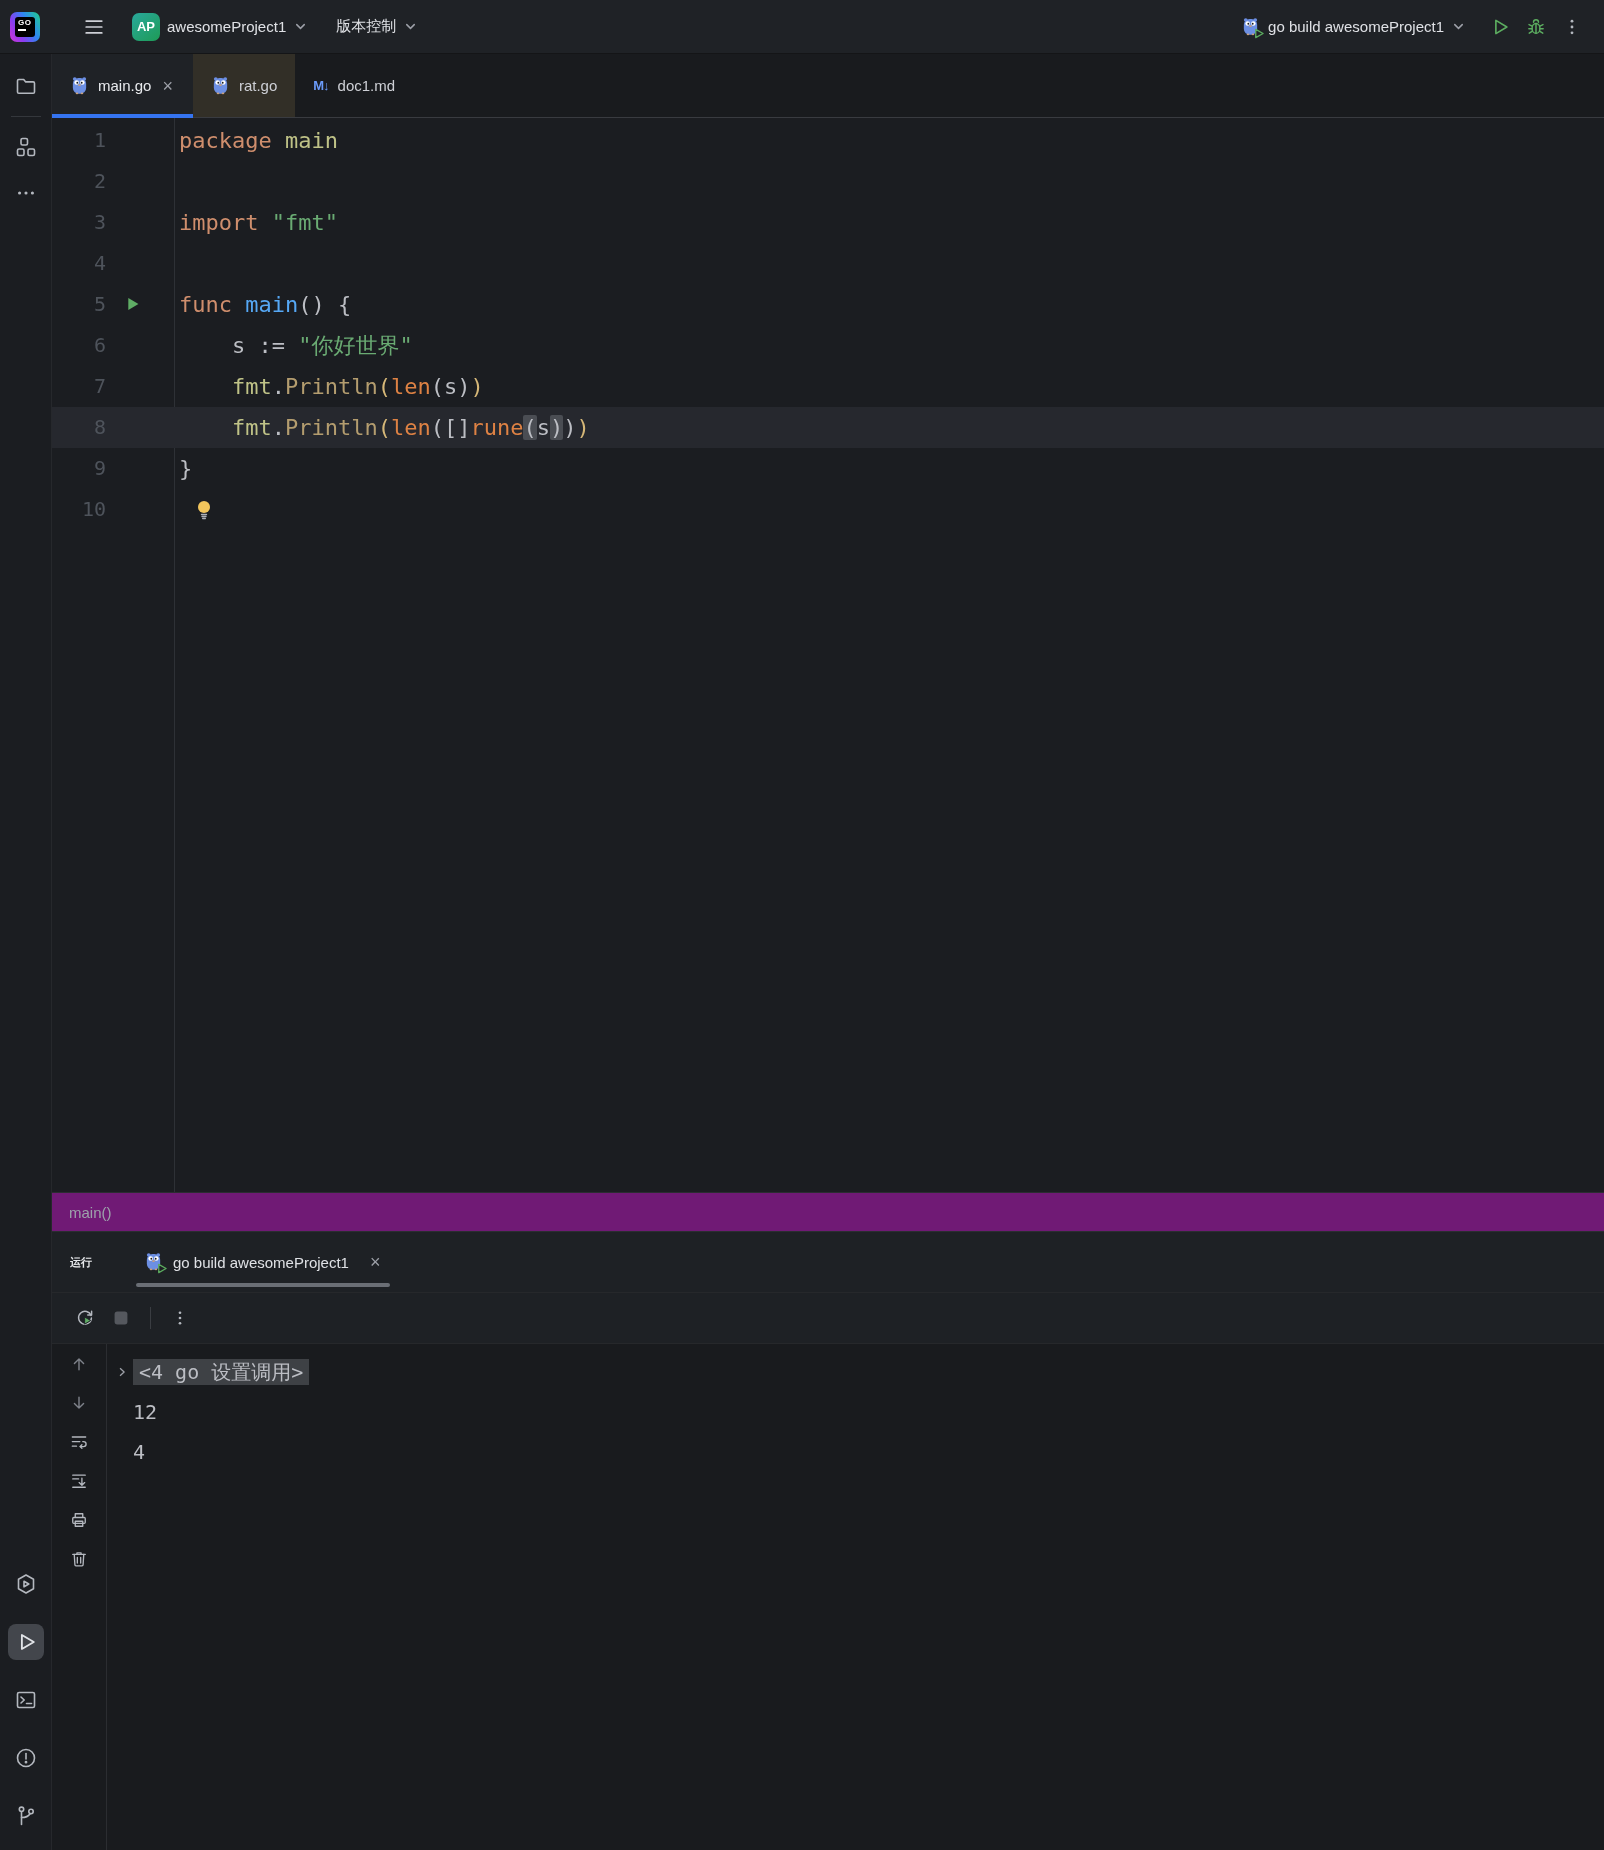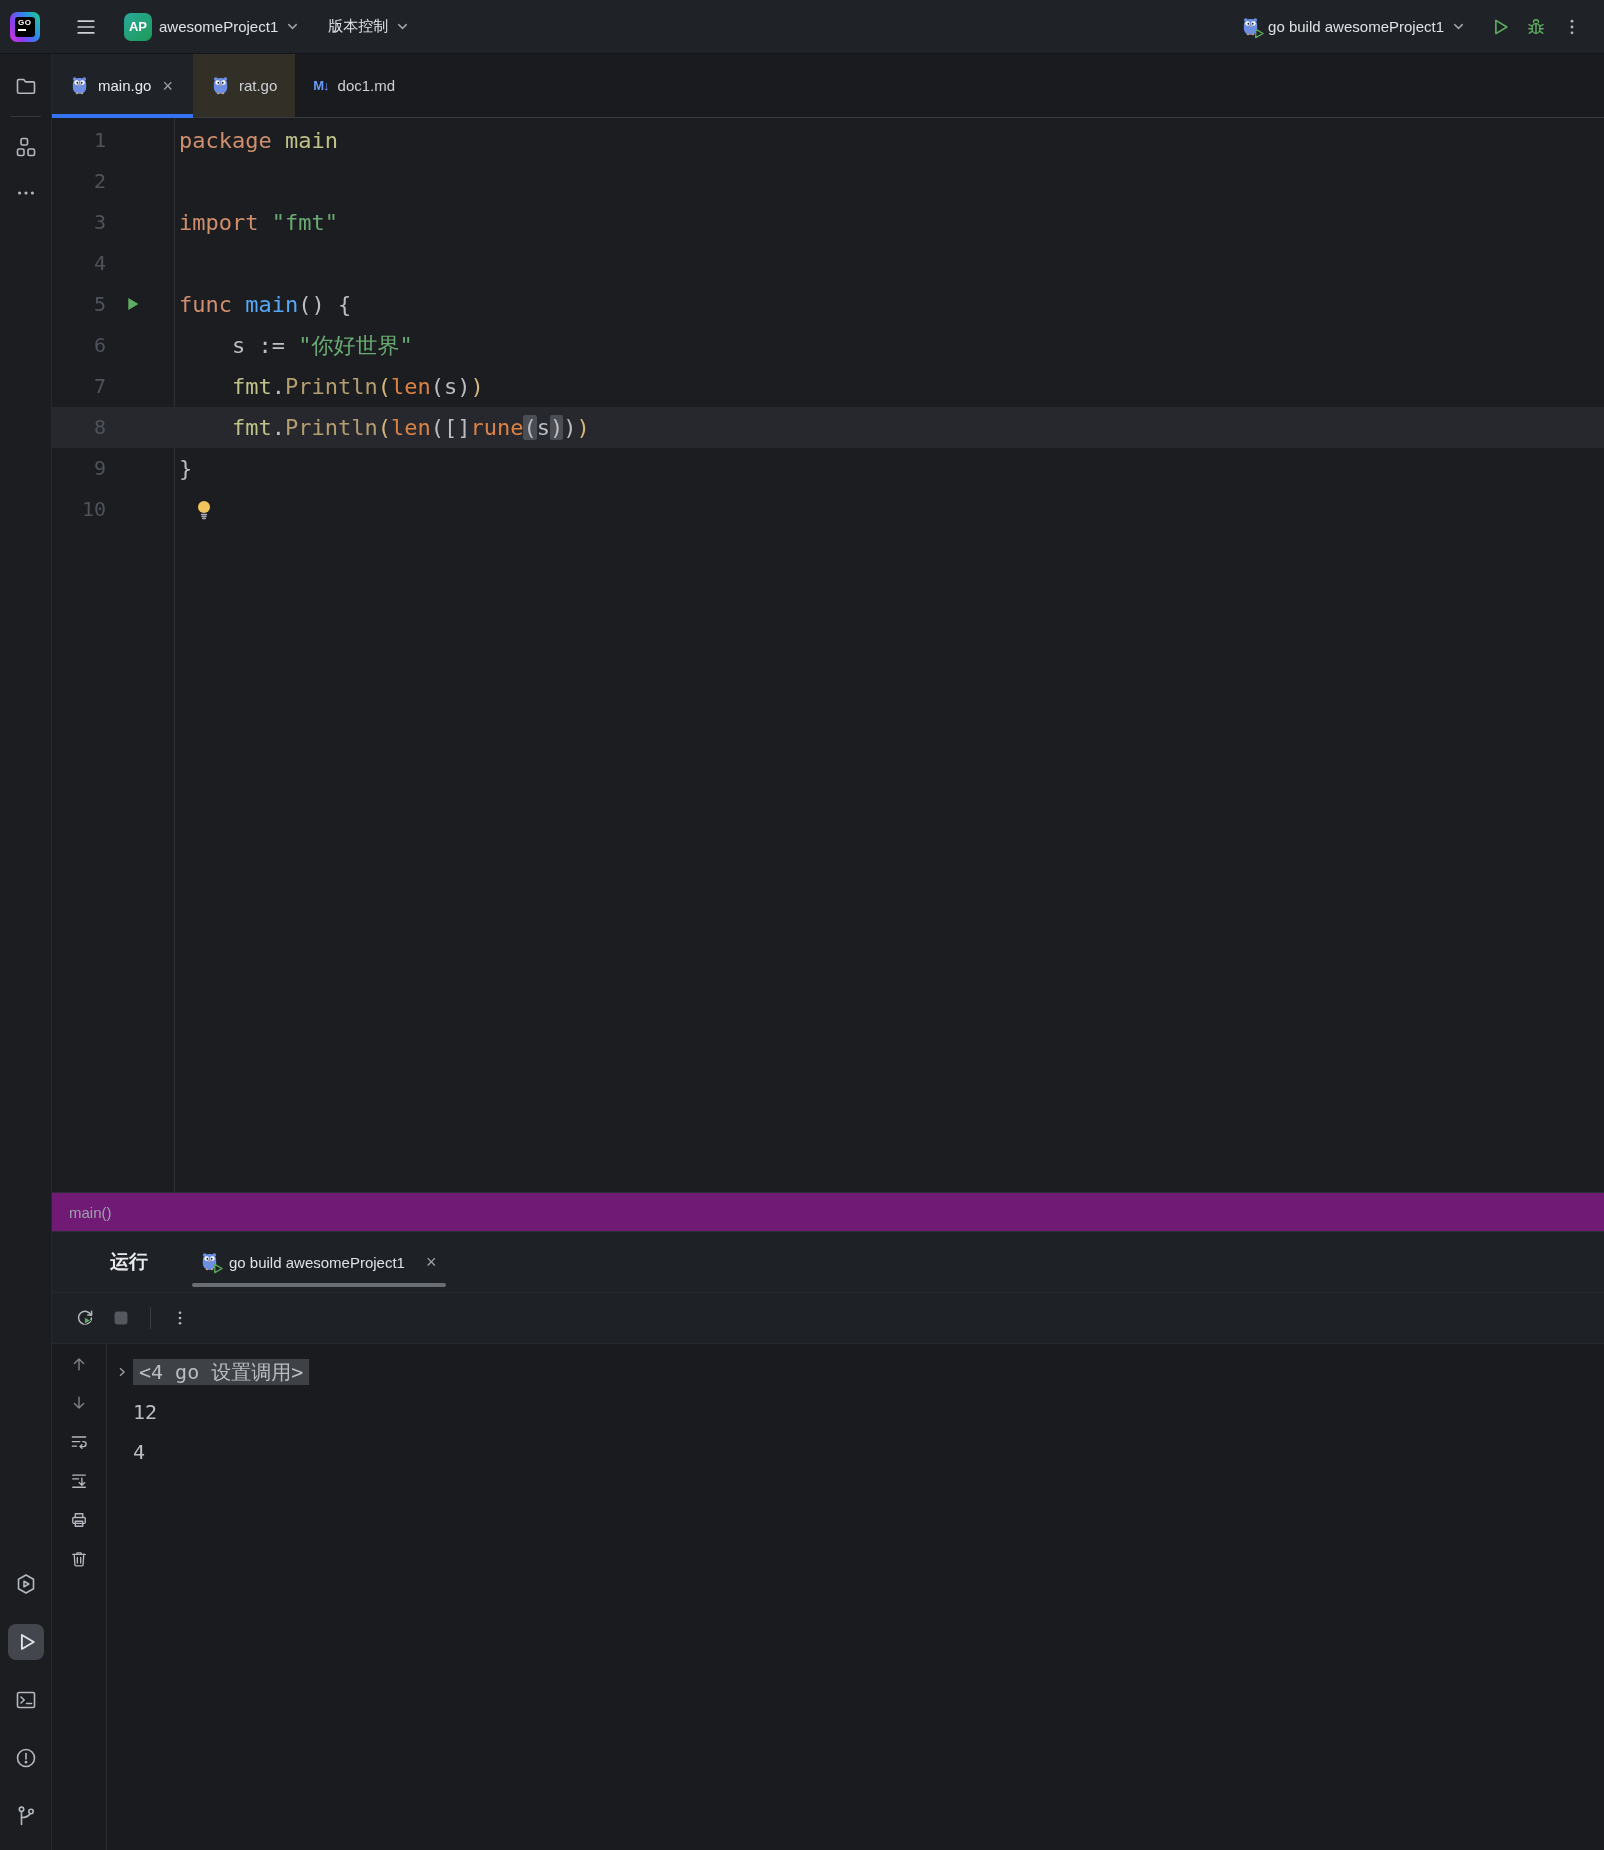--- a/index.html
+++ b/index.html
@@ -1,21 +1,21 @@
 <!DOCTYPE html>
 <html><head>
 <meta charset="utf-8">
 <style>
   * { margin:0; padding:0; box-sizing:border-box; }
   html,body { width:1604px; height:1850px; background:#1B1D21; font-family:"Liberation Sans",sans-serif; overflow:hidden; }
   .app { width:1604px; height:1850px; display:flex; flex-direction:column; color:#DFE1E5; }
 
   
   .topbar { height:54px; background:#1F2226; display:flex; align-items:center; padding:0 14px 0 10px; flex:none; border-bottom:1px solid #141517; }
-  .logo { width:30px; height:30px; border-radius:7px; position:relative; background:linear-gradient(60deg,#D435D6 0%,#8A3DF0 30%,#2E86F2 62%,#1FD286 100%); margin-right:28px; }
+  .logo { width:30px; height:30px; border-radius:7px; position:relative; background:linear-gradient(60deg,#D435D6 0%,#8A3DF0 30%,#2E86F2 62%,#1FD286 100%); margin-right:36px; }
   .logo-inner { position:absolute; inset:5px; background:#000; border-radius:3px; color:#fff; font-size:8px; font-weight:bold; padding:2px 0 0 3px; line-height:1; letter-spacing:.5px; }
   .logo-dash { display:block; width:8px; height:2px; background:#fff; margin-top:2px; }
   .icon-btn { width:36px; height:36px; border-radius:8px; display:flex; align-items:center; justify-content:center; flex:none; }
   .widget { display:flex; align-items:center; gap:7px; padding:0 10px; height:36px; border-radius:8px; }
   .proj-badge { width:28px; height:28px; border-radius:7px; background:linear-gradient(140deg,#29A89B 0%,#1E9B56 100%); color:#fff; font-size:13px; font-weight:bold; display:flex; align-items:center; justify-content:center; }
   .widget-label { font-size:15px; color:#DFE1E5; }
   .spacer { flex:1; }
   .runcfg-label { font-size:15px; color:#DFE1E5; }
   svg { display:block; }
 
@@ -52,21 +52,21 @@
   .tk-kw{color:#CF8E6D;} .tk-pkg{color:#BFC287;} .tk-str{color:#6AAB73;} .tk-fn{color:#56A8F5;}
   .tk-d{color:#BCBEC4;} .tk-call{color:#B49D6F;margin-top:34px;} .tk-yp{color:#D5B778;} .tk-bi{color:#DE8244;}
   .tk-hp{color:#BCBEC4; background:#4A4D53; border-radius:2px;}
 
   
   .breadcrumb { height:39px; flex:none; background:#701a75; border-top:1px solid #2B2D31; display:flex; align-items:center; padding-left:17px; font-size:15px; color:#9DA2AB; }
 
   
   .run-panel { height:619px; flex:none; display:flex; flex-direction:column; border-top:1px solid #2B2D31; }
   .rp-tabs { height:60px; flex:none; background:#1E2125; display:flex; align-items:stretch; padding-left:18px; }
-  .rp-title { font-size:19px; font-weight:bold; color:#E8EAED; display:flex; align-items:center; margin-right:40px;margin-left:40px; }
+  .rp-title { font-size:11px; font-weight:bold; color:#E8EAED; display:flex; align-items:center; margin-right:40px; }
   .rp-tab { display:flex; align-items:center; gap:9px; position:relative; padding:0 12px; font-size:15px; color:#DFE1E5; }
   .rp-tab-underline { position:absolute; left:4px; right:4px; bottom:5px; height:4px; border-radius:2px; background:#6A6E75; }
   .rp-toolbar { height:51px; flex:none; background:#1E2125; border-top:1px solid #26282B; display:flex; align-items:center; padding-left:18px; gap:6px; }
   .vsep { width:1px; height:22px; background:#3A3D42; margin:0 8px; }
   .rp-toolbar .icon-btn { width:30px; height:30px; }
   .console { flex:1; background:#191B1E; border-top:1px solid #26282B; display:flex; min-height:0; }
   .console-gutter { width:55px; flex:none; border-right:1px solid #2B2D31; display:flex; flex-direction:column; align-items:center; padding-top:6px; gap:11px; }
   .cg-btn { width:28px; height:28px; display:flex; align-items:center; justify-content:center; border-radius:6px; }
   .console-out { flex:1; font-family:"DejaVu Sans Mono",monospace; font-size:20px; color:#BCBEC4; padding:8px 0 0 26px; }
   .console-line { height:40px; line-height:40px; white-space:pre; position:relative; }

